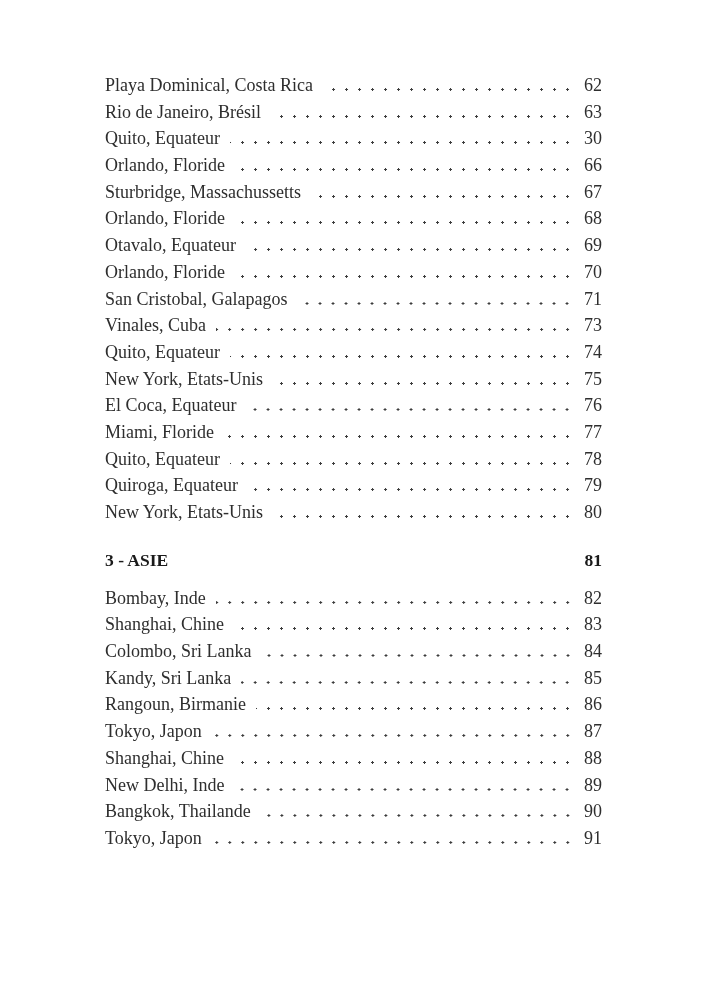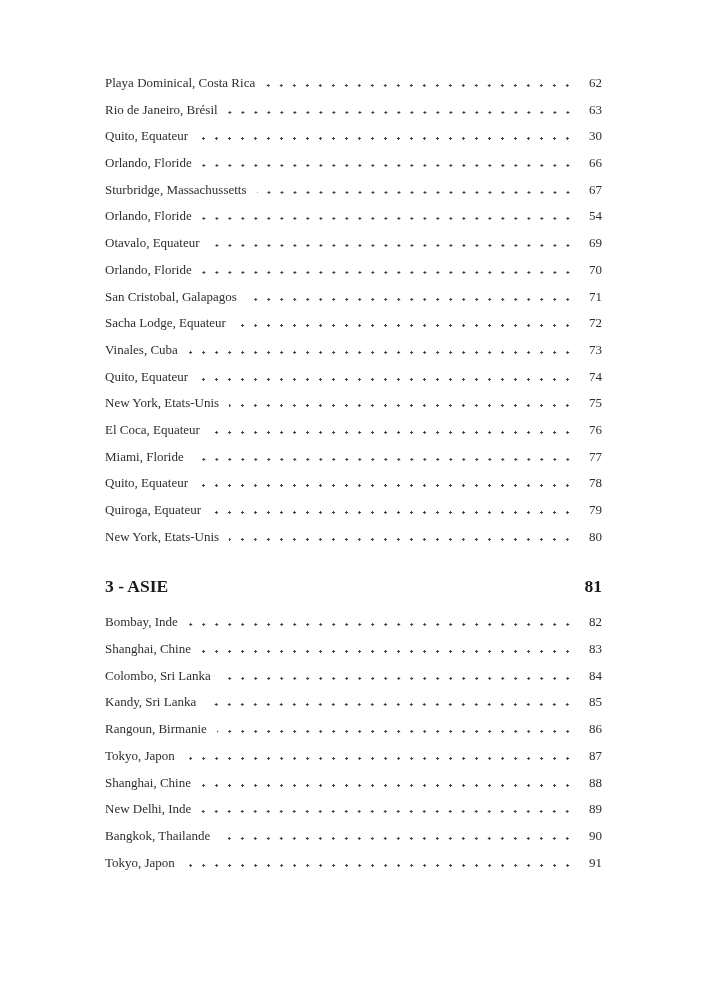--- a/index.html
+++ b/index.html
@@ -19,21 +19,21 @@
     width: 709px;
     height: 992px;
     background: #ffffff;
     box-sizing: border-box;
     padding: 75px 107px 0 105px;
   }
   .toc-row {
     display: flex;
     align-items: baseline;
     height: 26.7px;
-    font-size: 13px;
+    font-size: 18px;
     color: #2e2e2e;
   }
   .toc-label {
     white-space: nowrap;
     flex: 0 0 auto;
   }
   .leader {
     flex: 1 1 auto;
     height: 3px;
     margin: 0 6px 0 10px;
@@ -91,41 +91,36 @@
         <span class="pnum">66</span>
       </div>
       <div class="toc-row">
         <span class="toc-label">Sturbridge, Massachussetts</span>
         <span class="leader"></span>
         <span class="pnum">67</span>
       </div>
       <div class="toc-row">
         <span class="toc-label">Orlando, Floride</span>
         <span class="leader"></span>
-        <span class="pnum">54</span>
+        <span class="pnum">68</span>
       </div>
       <div class="toc-row">
         <span class="toc-label">Otavalo, Equateur</span>
         <span class="leader"></span>
         <span class="pnum">69</span>
       </div>
       <div class="toc-row">
         <span class="toc-label">Orlando, Floride</span>
         <span class="leader"></span>
         <span class="pnum">70</span>
       </div>
       <div class="toc-row">
         <span class="toc-label">San Cristobal, Galapagos</span>
         <span class="leader"></span>
         <span class="pnum">71</span>
-      </div>
-      <div class="toc-row">
-        <span class="toc-label">Sacha Lodge, Equateur</span>
-        <span class="leader"></span>
-        <span class="pnum">72</span>
       </div>
       <div class="toc-row">
         <span class="toc-label">Vinales, Cuba</span>
         <span class="leader"></span>
         <span class="pnum">73</span>
       </div>
       <div class="toc-row">
         <span class="toc-label">Quito, Equateur</span>
         <span class="leader"></span>
         <span class="pnum">74</span>

